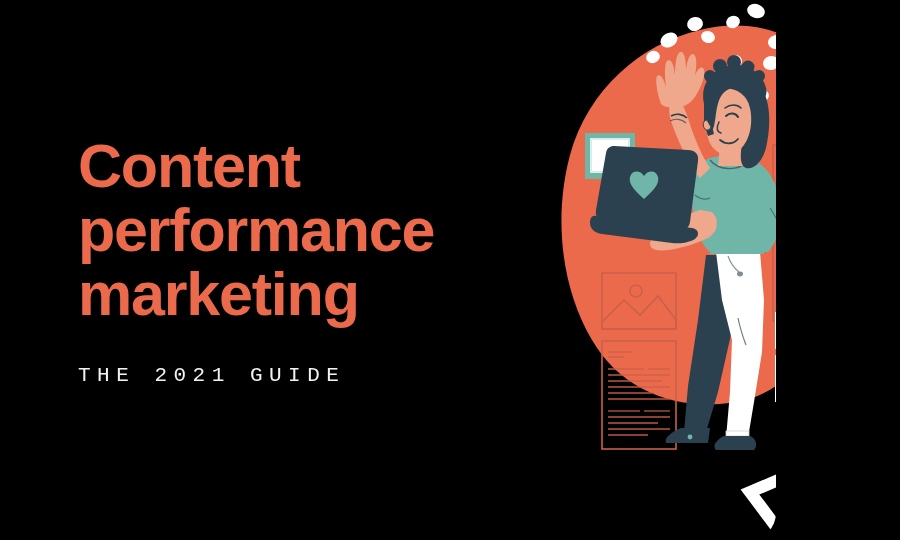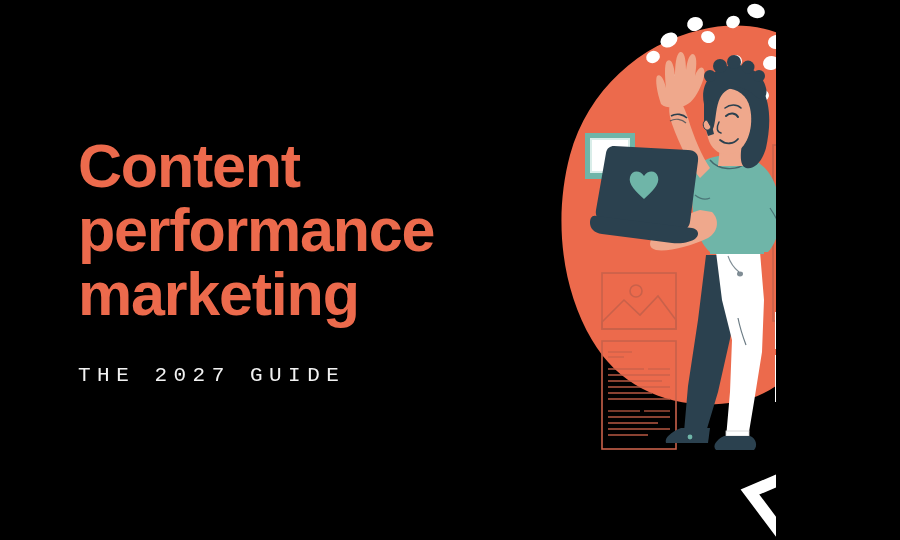--- a/index.html
+++ b/index.html
@@ -7,20 +7,21 @@
     padding: 0;
     background: #000000;
   }
   #canvas {
     position: relative;
     width: 776px;
     height: 540px;
     background: #000000;
     overflow: hidden;
     font-family: "Liberation Sans", sans-serif;
+    border-radius: 27px;
   }
 
   
   #text-block {
     position: absolute;
     left: 78px;
     top: 134px;
     width: 430px;
   }
   #headline {
@@ -54,21 +55,21 @@
 </style>
 </head>
 <body>
 
 <div id="canvas">
 
   <div id="text-block">
     <h1 id="headline">Content
 performance
 marketing</h1>
-    <p id="subtitle">THE 2027 GUIDE</p>
+    <p id="subtitle">THE 2021 GUIDE</p>
   </div>
 
   <div id="illustration">
     <svg width="360" height="540" viewBox="0 0 360 540" xmlns="http://www.w3.org/2000/svg">
 
       <g>
         <path d="M 160 30
                  C 225 14, 288 42, 305 110
                  C 320 170, 308 240, 292 295
                  C 278 345, 252 392, 196 402

